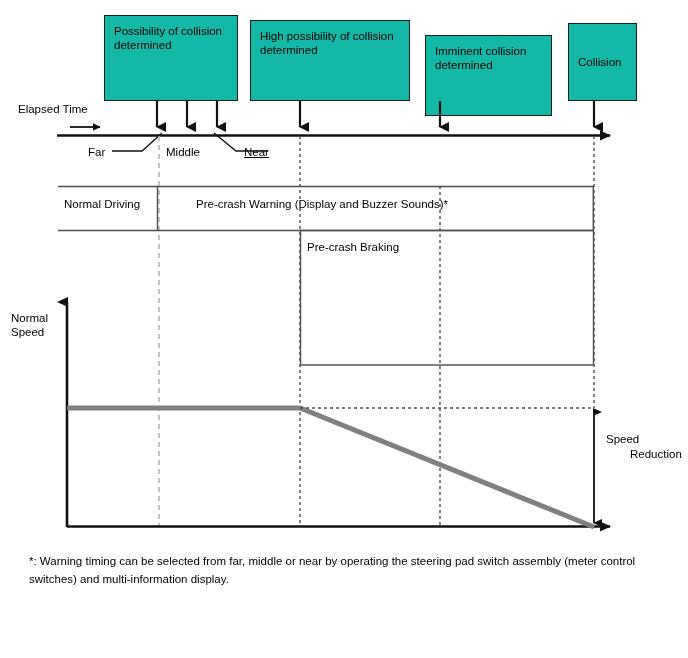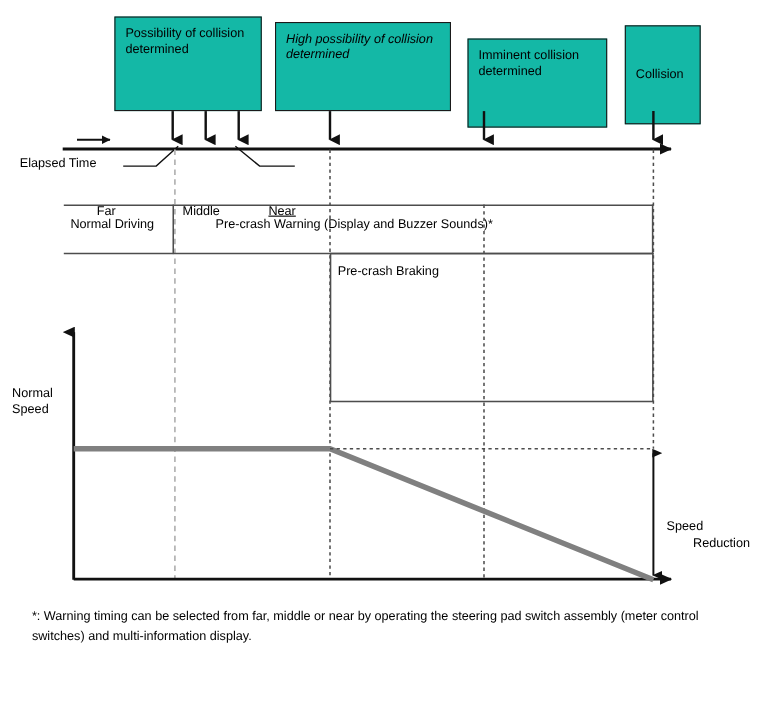--- a/index.html
+++ b/index.html
@@ -32,21 +32,20 @@
     display: flex;
     align-items: center;
     justify-content: flex-start;
   }
   .label {
     position: absolute;
     font-size: 11.5px;
     line-height: 14px;
     white-space: pre;
     color: #000;
-    margin-top: 40px;
   }
   .tbl-cell {
     position: absolute;
     box-sizing: border-box;
     font-size: 11.5px;
     line-height: 14px;
     color: #000;
   }
   .svg-layer {
     position: absolute;
@@ -66,29 +65,29 @@
 </style>
 </head>
 <body>
 
 <div id="stage">
 
   <div class="box" style="left:104px; top:15px; width:134px; height:86px;">
     <span>Possibility of collision determined</span>
   </div>
 
-  <div class="box" style="left:250px; top:20px; width:160px; height:81px;font-style:italic;">
+  <div class="box" style="left:250px; top:20px; width:160px; height:81px;">
     <span>High possibility of collision determined</span>
   </div>
 
   <div class="box" style="left:425px; top:35px; width:127px; height:81px;">
     <span>Imminent collision determined</span>
   </div>
 
-  <div class="box centered" style="left:568px; top:23px; width:69px; height:90px;">
+  <div class="box centered" style="left:568px; top:23px; width:69px; height:78px;">
     <span>Collision</span>
   </div>
 
   <div class="label" style="left:18px; top:102px;">Elapsed Time</div>
 
   <div class="label" style="left:88px; top:145px;">Far</div>
   <div class="label" style="left:166px; top:145px;">Middle</div>
   <div class="label" style="left:244px; top:145px;text-decoration:underline;">Near</div>
 
   <div class="tbl-cell" style="left:64px; top:197px;">Normal Driving</div>

